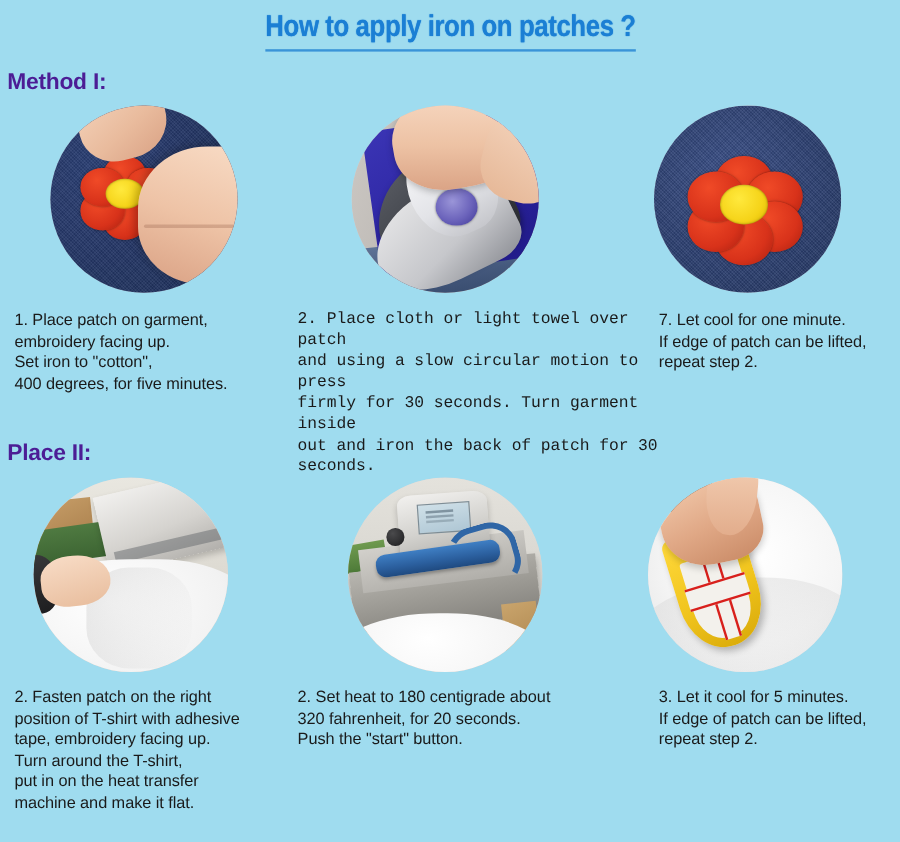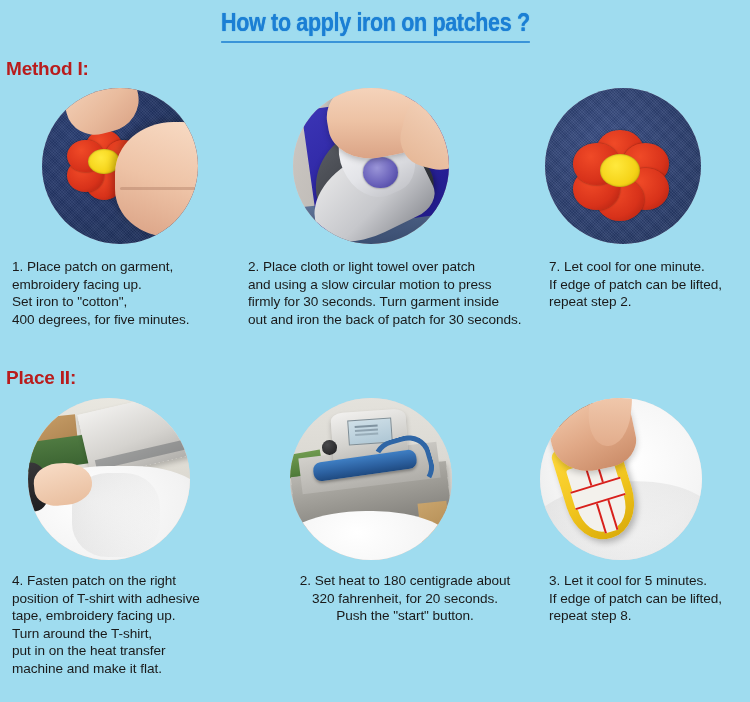--- a/index.html
+++ b/index.html
@@ -37,21 +37,21 @@
     border-bottom: 2px solid #3a94d8;
     line-height: 1.15;
   }
 
   
   .method-head {
     position: absolute;
     left: 6px;
     font-size: 19px;
     font-weight: bold;
-    color: #b91c1c;
+    color: #4c1d95;
     letter-spacing: -0.2px;
   }
   #method1-head { top: 58px; }
   #method2-head { top: 367px; }
 
   
   .photo {
     position: absolute;
     border-radius: 50%;
     overflow: hidden;
@@ -386,24 +386,24 @@
   
   .caption {
     position: absolute;
     font-size: 13.6px;
     line-height: 17.6px;
     color: #1a1a1a;
     white-space: pre-line;
     letter-spacing: -0.05px;
   }
   #cap1 { left: 12px;  top: 258px; width: 230px; }
-  #cap2 { left: 248px; top: 258px; width: 300px; }
+  #cap2 { left: 248px; top: 258px; width: 300px; font-family: Liberation Mono, monospace; }
   #cap3 { left: 549px; top: 258px; width: 200px; }
   #cap4 { left: 12px;  top: 572px; width: 230px; }
-  #cap5 { left: 260px; top: 572px; width: 290px; text-align: center; }
+  #cap5 { left: 248px; top: 572px; width: 290px; }
   #cap6 { left: 549px; top: 572px; width: 200px; }
 </style>
 </head>
 <body>
 
 <div class="title-wrap">
   <div class="title">How to apply iron on patches ?</div>
 </div>
 
 <div class="method-head" id="method1-head">Method I:</div>
@@ -505,24 +505,24 @@
       <div class="cross-v"></div>
       <div class="cross-h"></div>
       <div class="banner">DORSET</div>
     </div>
     <div class="sleeve-dark"></div>
     <div class="thumb"></div>
     <div class="finger"></div>
   </div>
 </div>
 
-<div class="caption" id="cap4">4. Fasten patch on the right
+<div class="caption" id="cap4">2. Fasten patch on the right
 position of T-shirt with adhesive
 tape, embroidery facing up.
 Turn around the T-shirt,
 put in on the heat transfer
 machine and make it flat.</div>
 <div class="caption" id="cap5">2. Set heat to 180 centigrade about
 320 fahrenheit, for 20 seconds.
 Push the "start" button.</div>
 <div class="caption" id="cap6">3. Let it cool for 5 minutes.
 If edge of patch can be lifted,
-repeat step 8.</div>
+repeat step 2.</div>
 
 </body></html>

